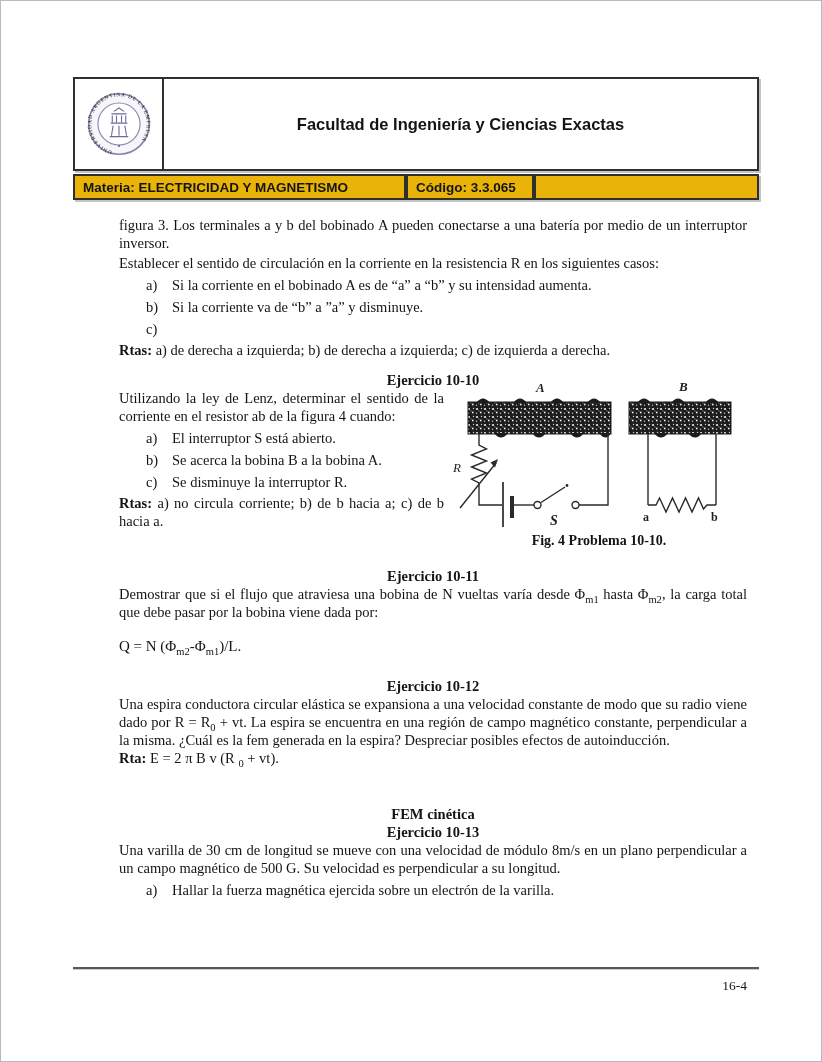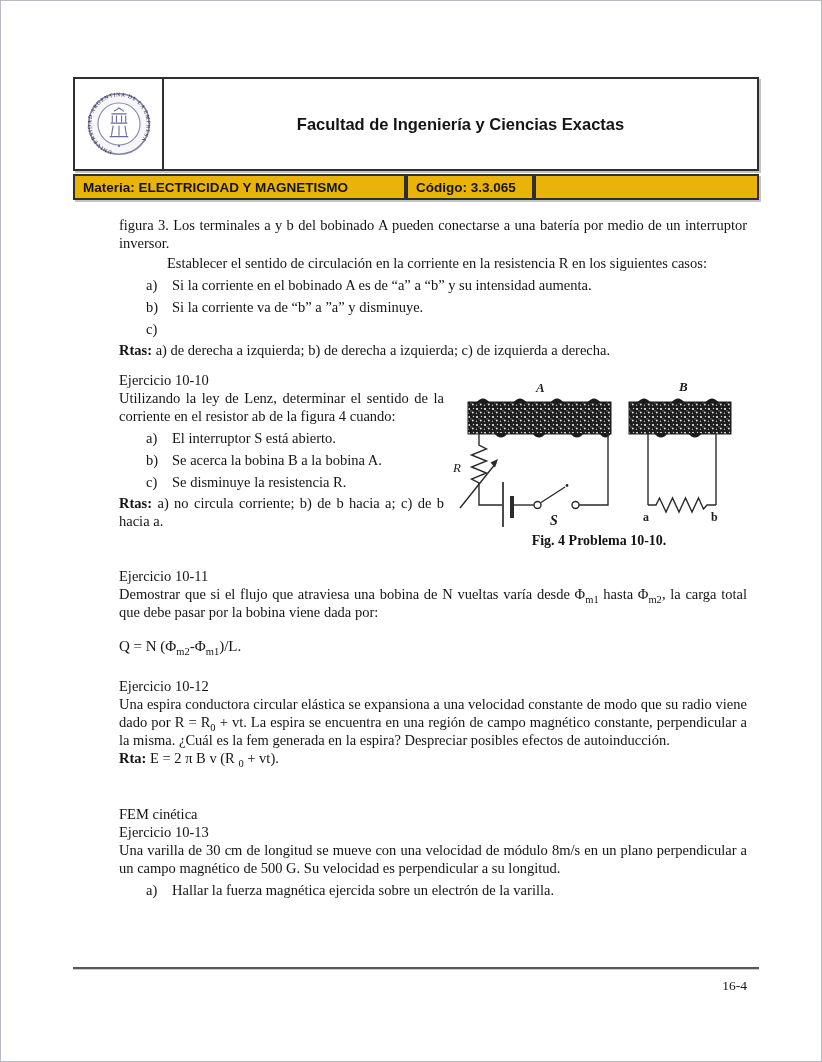--- a/index.html
+++ b/index.html
@@ -40,27 +40,27 @@
   .cell-codigo  { width:128px; border-left:none; }
   .cell-empty   { flex:1; border-left:none; }
 
   
   .doc-body {
     position:absolute; left:118px; top:215px; width:628px;
     font-size:14.5px; line-height:18px;
   }
   p { margin:0; }
   .just { text-align:justify; }
-  .mt2 { margin-top:2px;margin-left:48px; }
+  .mt2 { margin-top:2px; }
   .list { margin-top:3px; }
   .li { display:flex; margin-top:4px; padding-left:27px; }
   .li .marker { flex:0 0 26px; }
   .rtas { margin-top:3px; }
   b, .bold { font-weight:bold; }
-  .sec-title { font-weight:normal; }
+  .sec-title { font-weight:bold;text-align:center; }
 
   .sec1010 { position:relative; margin-top:12px; min-height:182px; }
   .col1010 { width:325px; }
 
   .fig {
     position:absolute; left:332px; top:4px; width:296px; margin:0;
     text-align:center;
   }
   .fig .caption { font-weight:bold; font-size:14px; margin-top:1px; text-align:center; }
 
@@ -151,21 +151,21 @@
           <div class="li">
             <span class="marker">a)</span>
             <span>El interruptor S está abierto.</span>
           </div>
           <div class="li">
             <span class="marker">b)</span>
             <span>Se acerca la bobina B a la bobina A.</span>
           </div>
           <div class="li">
             <span class="marker">c)</span>
-            <span>Se disminuye la resistencia R.</span>
+            <span>Se disminuye la interruptor R.</span>
           </div>
         </div>
         <p class="rtas just"><b>Rtas:</b><span> a) no circula corriente; b) de b hacia a; c) de b hacia a.</span></p>
       </div>
 
       <figure class="fig">
         <svg width="296" height="152" viewBox="0 0 296 152">
           <defs>
             <pattern id="speck" width="8" height="8" patternUnits="userSpaceOnUse">
               <rect width="8" height="8" fill="#1c1c1c"></rect>

